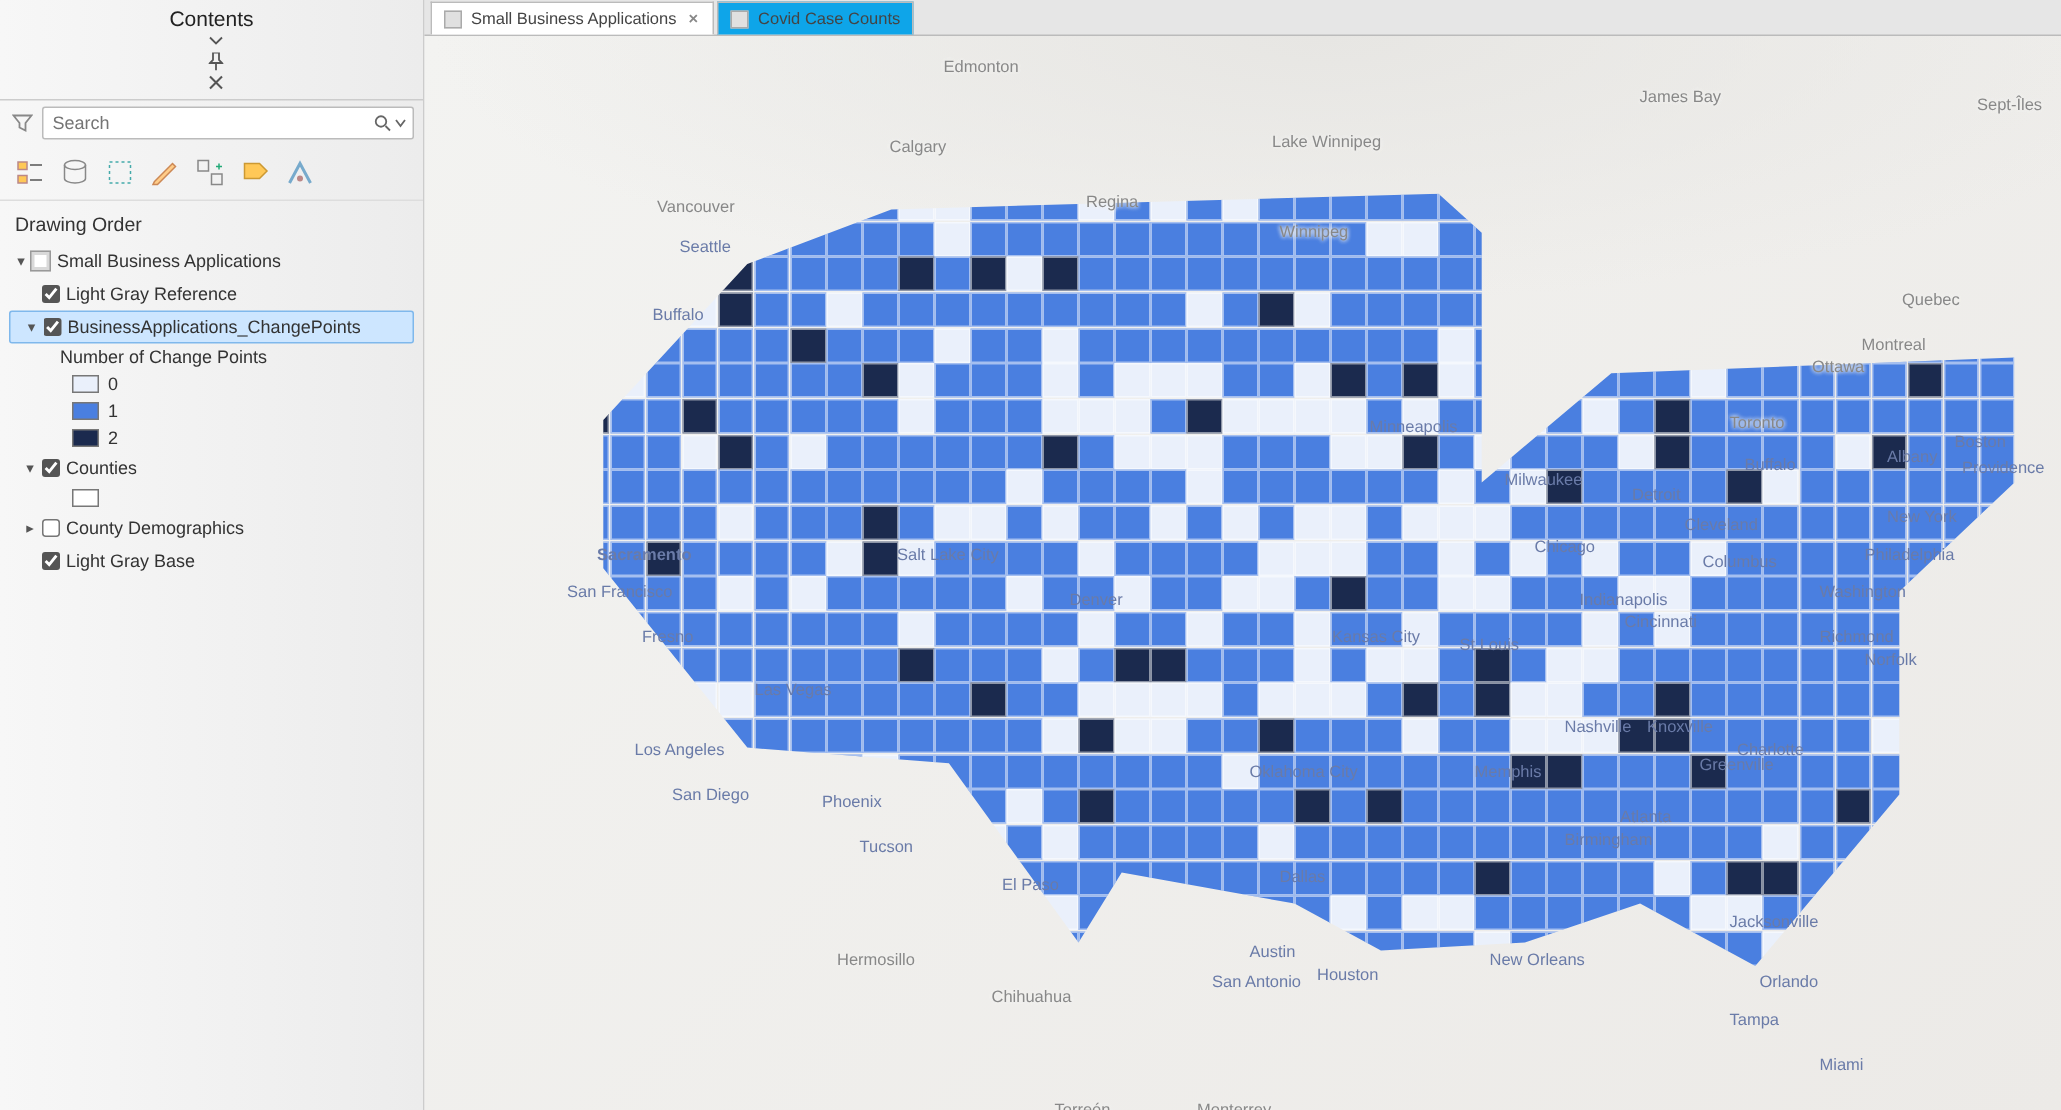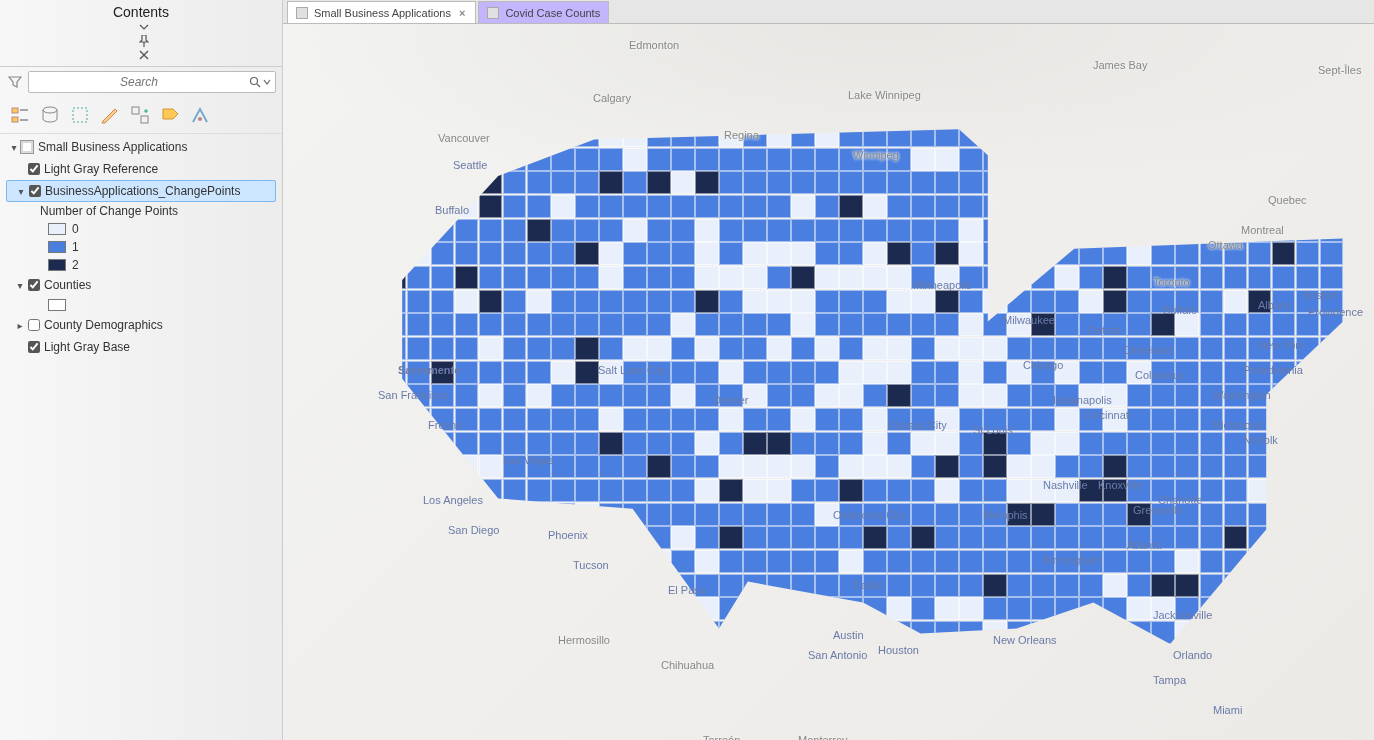--- a/index.html
+++ b/index.html
@@ -7,42 +7,42 @@
 .app { display:flex; width:100%; height:100%; }
 
 
 .contents-panel { width:283px; height:100%; background:linear-gradient(to right,#f7f7f7,#ececec); border-right:1px solid #ccc; display:flex; flex-direction:column; font-size:12px; color:#333; }
 .contents-header { display:flex; align-items:center; padding:4px 6px; border-bottom:1px solid #ccc;flex-direction:column; }
 .contents-header h2 { font-size:14px; font-weight:normal; flex:1; color:#222; }
 .contents-header .hdr-btn { width:14px; height:14px; margin-left:6px; display:inline-flex; align-items:center; justify-content:center; cursor:pointer; color:#555; }
 .search-row { display:flex; align-items:center; padding:4px 6px; gap:4px; }
 .filter-btn { width:18px; height:18px; display:flex; align-items:center; justify-content:center; color:#888; cursor:pointer; }
 .search-wrap { flex:1; position:relative; background:#fff; border:1px solid #bbb; border-radius:2px; height:22px; display:flex; align-items:center; }
-.search-wrap input { border:none; outline:none; flex:1; padding:0 6px; font-size:12px; font-style:italic; color:#0c4a6e; height:100%; background:transparent;text-align:center; }
+.search-wrap input { border:none; outline:none; flex:1; padding:0 6px; font-size:12px; color:#0c4a6e; height:100%; background:transparent; }
 .search-wrap .search-icons { display:flex; align-items:center; padding-right:4px; gap:2px; color:#666; }
 .toolbar-row { display:flex; gap:6px; padding:6px 8px; border-bottom:1px solid #ddd; }
 .tb-btn { width:24px; height:24px; display:flex; align-items:center; justify-content:center; cursor:pointer; border-radius:2px; }
 .section-label { padding:8px 10px 4px 10px; font-size:13px; color:#333; }
 .tree { padding:2px 6px 6px 6px; overflow:auto; flex:1; }
 .tree-row { display:flex; align-items:center; height:22px; padding:0 2px; border-radius:2px; cursor:default; }
 .tree-row.selected { background:#cde6ff; border:1px solid #7fb8ec; }
 .tw { width:12px; height:12px; flex-shrink:0; display:inline-flex; align-items:center; justify-content:center; cursor:pointer; color:#555; font-size:10px; }
 .cb { width:12px; height:12px; margin:0 4px 0 2px; flex-shrink:0; accent-color:#555; }
 .layer-icon { width:14px; height:14px; margin-right:4px; background:#d9d9d9; border:1px solid #999; position:relative; flex-shrink:0; }
 .layer-icon::after { content:""; position:absolute; inset:2px; background:#fff; }
 .swatch { width:18px; height:12px; border:1px solid #777; margin:0 6px 0 22px; flex-shrink:0; }
 .tree-label { white-space:nowrap; overflow:hidden; text-overflow:ellipsis; color:#333; font-size:12px; }
 .tree-row.ind1 { padding-left:8px; }
 .tree-row.ind2 { padding-left:26px; }
 .tree-row.ind4 { padding-left:20px; }
 
 
 .main-area { flex:1; height:100%; display:flex; flex-direction:column; background:#d7d7d7; }
 .tab-bar { height:24px; background:#e6e6e6; border-bottom:1px solid #bbb; display:flex; align-items:flex-end; padding-left:4px; gap:2px; }
-.map-tab { height:22px; display:flex; align-items:center; padding:0 8px; background:#c4b5fd; border:1px solid #bbb; border-bottom:none; font-size:11px; color:#444; cursor:pointer; gap:6px; }
+.map-tab { height:22px; display:flex; align-items:center; padding:0 8px; background:#0ea5e9; border:1px solid #bbb; border-bottom:none; font-size:11px; color:#444; cursor:pointer; gap:6px; }
 .map-tab.active { background:#fff; }
 .map-tab .tab-icon { width:12px; height:12px; background:#e0e0e0; border:1px solid #aaa; }
 .map-tab .tab-close { color:#888; font-weight:bold; cursor:pointer; padding:0 2px; }
 .map-view { flex:1; position:relative; overflow:hidden; background:linear-gradient(135deg,#f3f3f1 0%,#eceae7 100%); }
 .canada-hint { position:absolute; left:0; right:0; top:0; height:25%; background:radial-gradient(ellipse at 55% 0%, #e7e6e3 0%, transparent 70%); }
 
 
 .us-shape { position:absolute; left:100px; top:100px; width:960px; height:520px; }
 .us-shape .county-grid { position:absolute; inset:0; display:grid; grid-template-columns:repeat(40,1fr); grid-template-rows:repeat(22,1fr); gap:0.6px; clip-path: polygon(12% 10%, 22% 3%, 60% 1%, 63% 6%, 63% 38%, 72% 24%, 100% 22%, 100% 38%, 92% 52%, 92% 78%, 82% 100%, 74% 92%, 66% 97%, 56% 98%, 50% 92%, 38% 88%, 35% 97%, 26% 74%, 12% 72%, 2% 49%, 2% 30%, 12% 10%);
 }
@@ -145,20 +145,21 @@
           </svg>
         </span>
       <span class="tb-btn">
           <svg width="20" height="20" viewBox="0 0 20 20">
             <path d="M3 17 L10 4 L17 17" fill="none" stroke="#7ac" stroke-width="2"></path>
             <circle cx="10" cy="14" r="2" fill="#b88"></circle>
           </svg>
         </span>
     </div>
 
+    <div class="section-label">Drawing Order</div>
 
     <div class="tree">
 
       <div class="tree-row">
         <span class="tw">▾</span>
         <span class="layer-icon"></span>
         <span class="tree-label">Small Business Applications</span>
       </div>
 
       <div class="tree-row ind1">
@@ -1156,21 +1157,21 @@
           <span class="city-label on-map" style="left: 550px; top: 485px;">Oklahoma City</span>
           <span class="city-label on-map" style="left: 570px; top: 555px;">Dallas</span>
           <span class="city-label on-map" style="left: 550px; top: 605px;">Austin</span>
           <span class="city-label on-map" style="left: 525px; top: 625px;">San Antonio</span>
           <span class="city-label on-map" style="left: 595px; top: 620px;">Houston</span>
           <span class="city-label on-map" style="left: 710px; top: 610px;">New Orleans</span>
           <span class="city-label on-map" style="left: 700px; top: 485px;">Memphis</span>
           <span class="city-label on-map" style="left: 760px; top: 455px;">Nashville</span>
           <span class="city-label on-map" style="left: 815px; top: 455px;">Knoxville</span>
           <span class="city-label on-map" style="left: 760px; top: 530px;">Birmingham</span>
-          <span class="city-label on-map" style="left: 844px; top: 515px;">Atlanta</span>
+          <span class="city-label on-map" style="left: 797px; top: 515px;">Atlanta</span>
           <span class="city-label on-map" style="left: 875px; top: 470px;">Charlotte</span>
           <span class="city-label on-map" style="left: 850px; top: 480px;">Greenville</span>
           <span class="city-label on-map" style="left: 870px; top: 585px;">Jacksonville</span>
           <span class="city-label on-map" style="left: 890px; top: 625px;">Orlando</span>
           <span class="city-label on-map" style="left: 870px; top: 650px;">Tampa</span>
           <span class="city-label on-map" style="left: 930px; top: 680px;">Miami</span>
           <span class="city-label" style="left: 275px; top: 610px;">Hermosillo</span>
           <span class="city-label" style="left: 378px; top: 635px;">Chihuahua</span>
           <span class="city-label" style="left: 420px; top: 710px;">Torreón</span>
           <span class="city-label" style="left: 515px; top: 710px;">Monterrey</span>

